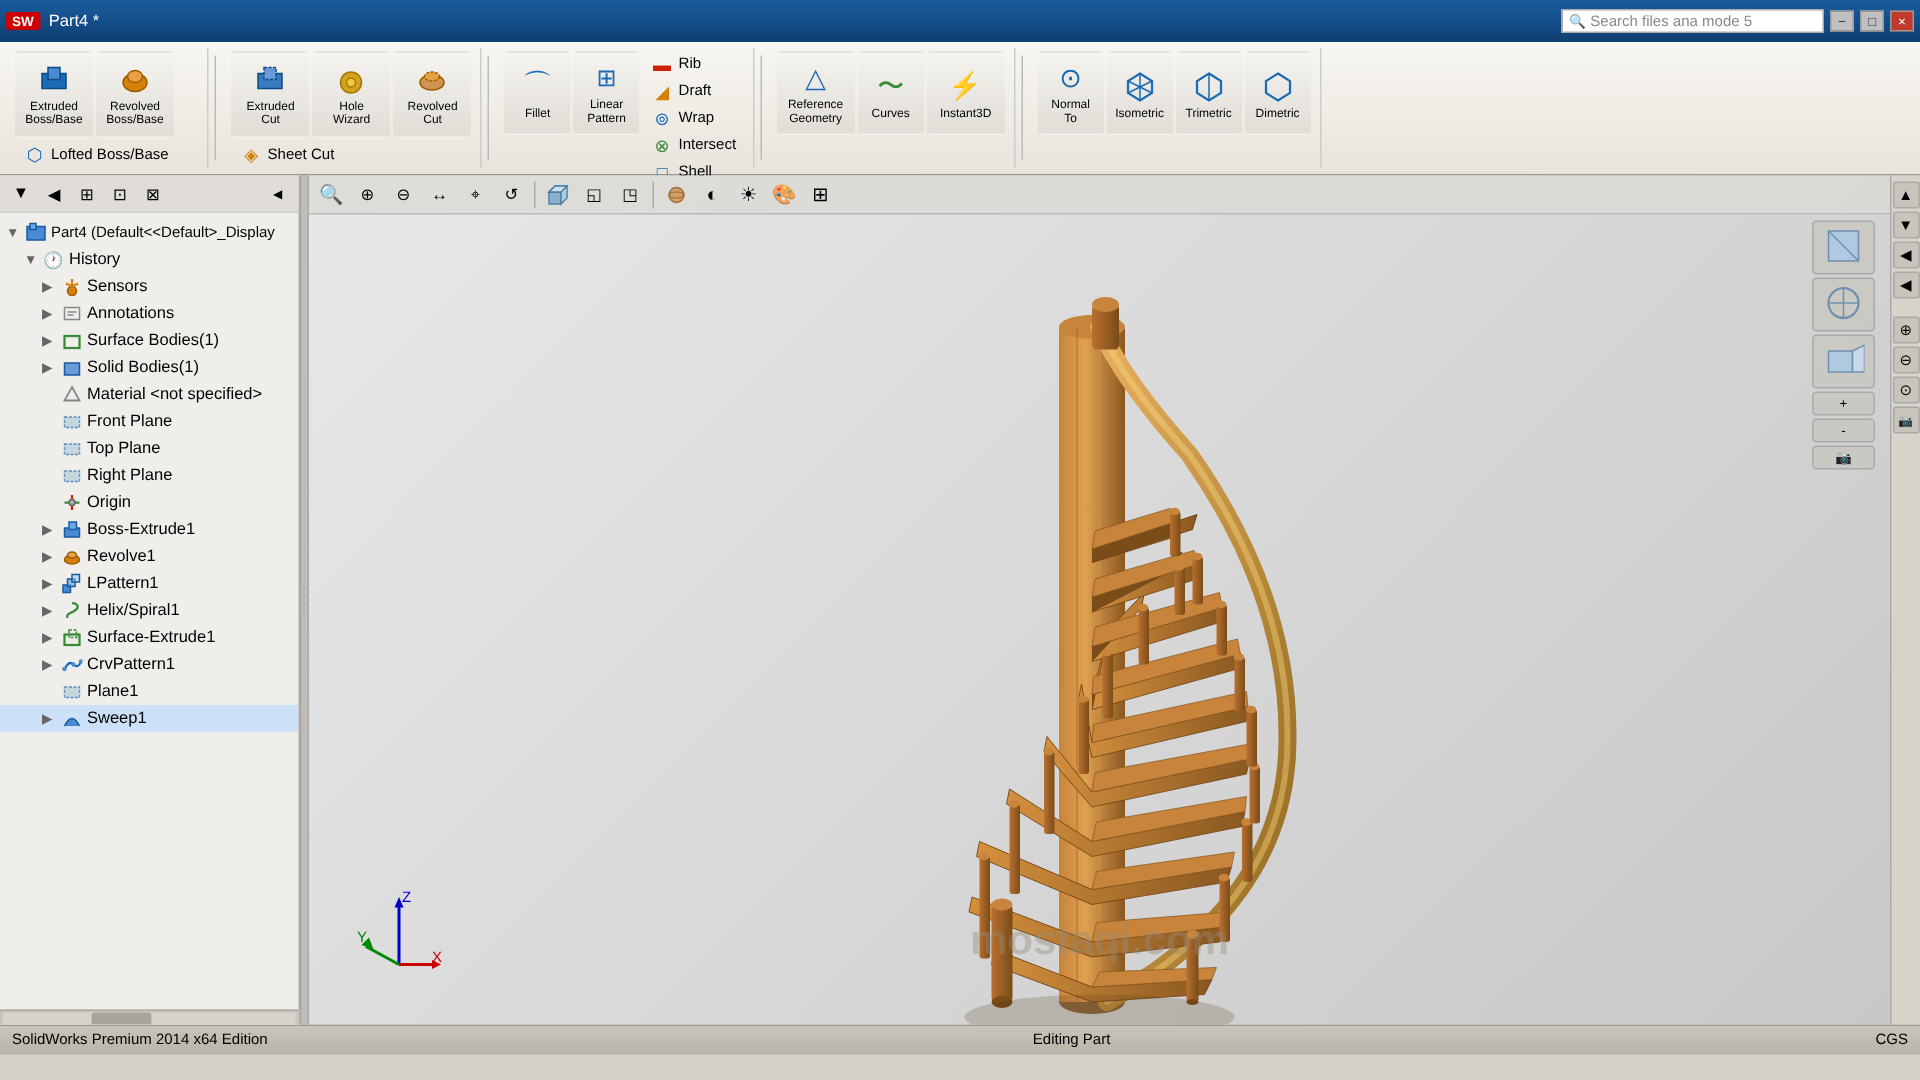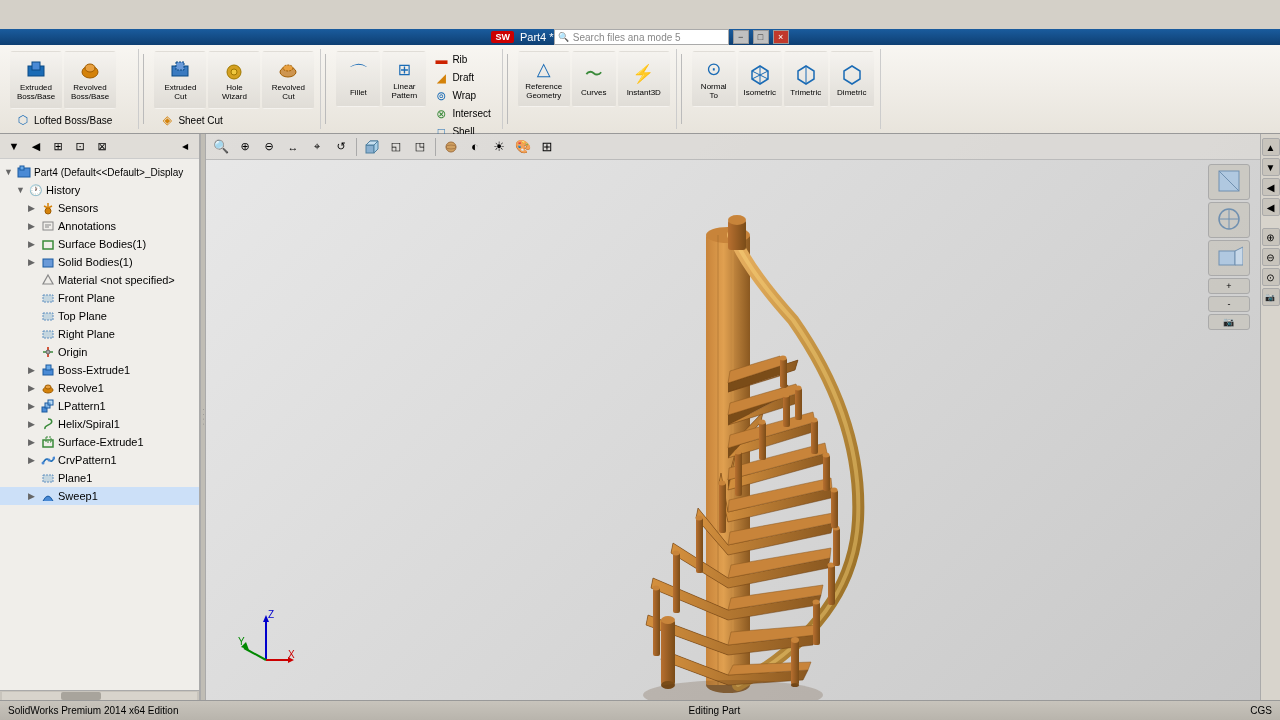--- a/index.html
+++ b/index.html
@@ -1,27 +1,26 @@
 <!DOCTYPE html>
 <html><head>
   <meta charset="utf-8">
   <style>
     * { margin: 0; padding: 0; box-sizing: border-box; }
     body { width: 1280px; height: 720px; overflow: hidden; font-family: 'Segoe UI', Arial, sans-serif; font-size: 11px; background: #d4d0c8; color: #000; }
 
     
     #titlebar {
-      height: 16px;
+      height: 28px;
       background: linear-gradient(to bottom, #1a5c9e, #0e3f72);
       display: flex;
       align-items: center;
-      justify-content: center;
+      justify-content: space-between;
       padding: 0 4px;
       color: white;
-      margin-top: 29px;
     }
     #titlebar-left { display: flex; align-items: center; gap: 6px; }
     #sw-logo {
       background: #cc0000;
       color: white;
       font-weight: bold;
       font-size: 9px;
       padding: 1px 4px;
       border-radius: 2px;
     }
@@ -1018,20 +1017,21 @@
           <ellipse cx="164" cy="80" rx="9" ry="5" fill="#c8843a"></ellipse>
 
           <rect x="88" y="480" width="14" height="65" fill="url(#postGrad)" rx="3"></rect>
           <ellipse cx="95" cy="480" rx="7" ry="4" fill="#c8843a"></ellipse>
           <ellipse cx="95" cy="545" rx="7" ry="4" fill="#7a4c18"></ellipse>
 
           <ellipse cx="160" cy="555" rx="90" ry="15" fill="rgba(80,50,20,0.2)"></ellipse>
         </svg>
       </div>
 
+      <div id="watermark">mostaqi.com</div>
 
       <div id="coord-system">
         <svg width="60" height="60" viewBox="0 0 60 60">
 
           <line x1="30" y1="50" x2="30" y2="10" stroke="#0000cc" stroke-width="2"></line>
           <polygon points="30,5 27,12 33,12" fill="#0000cc"></polygon>
           <text x="32" y="8" font-size="10" fill="#0000cc">Z</text>
 
           <line x1="30" y1="50" x2="55" y2="50" stroke="#cc0000" stroke-width="2"></line>
           <polygon points="58,50 52,47 52,53" fill="#cc0000"></polygon>

